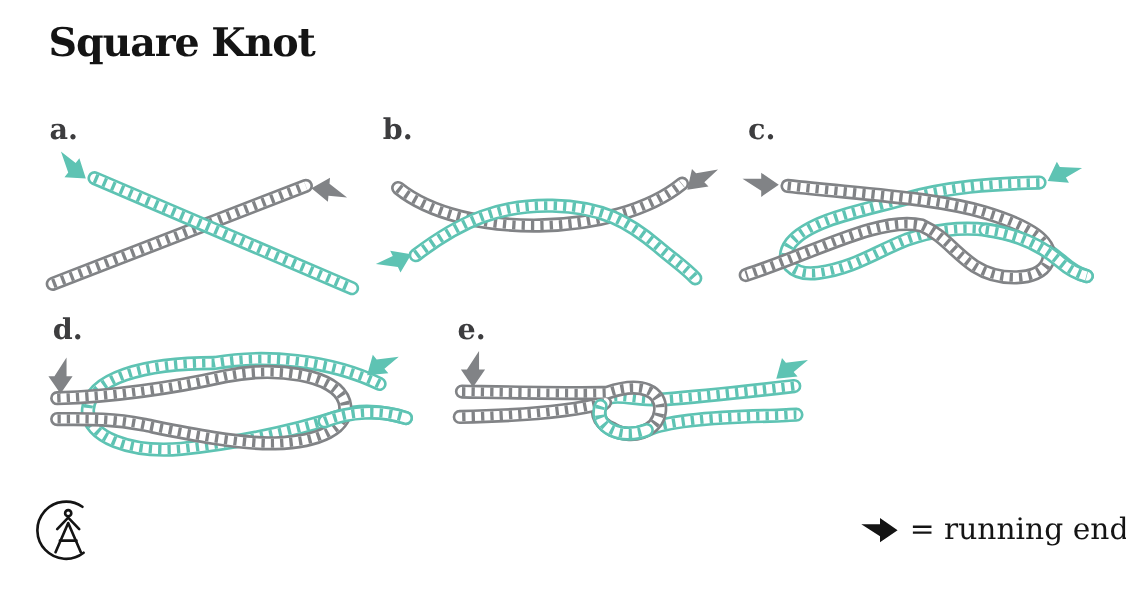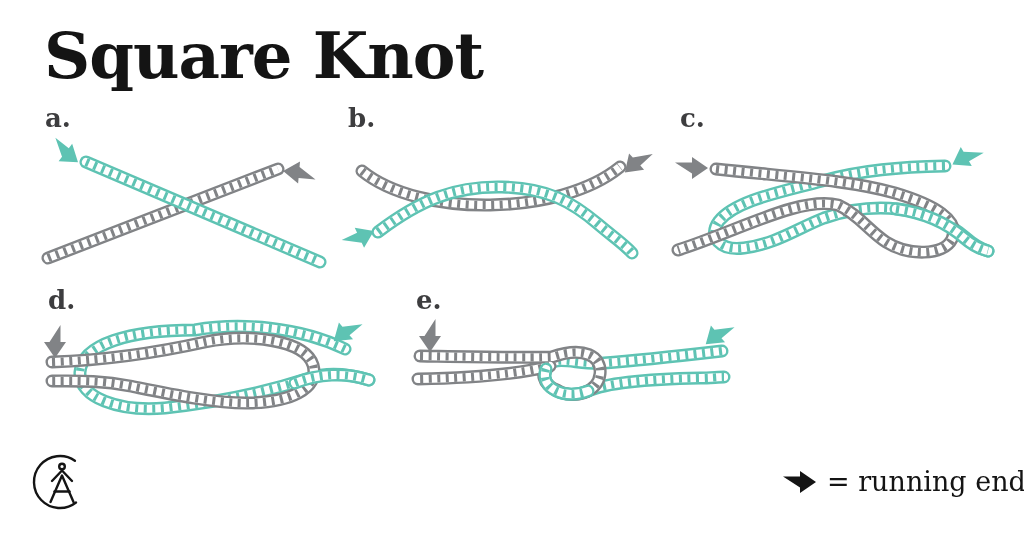--- a/index.html
+++ b/index.html
@@ -7,21 +7,21 @@
     --gray:#818386;
     --ink:#141414;
   }
   html,body{margin:0;padding:0;background:#fff;}
   #stage{
     position:relative;width:1024px;height:538px;background:#fff;overflow:hidden;
     font-family:"DejaVu Serif","Liberation Serif",serif;color:var(--ink);
   }
   #stage .abs{position:absolute;}
   .title{
-    left:44px;top:18px;font-size:64px;font-weight:bold;letter-spacing:-1px;
+    left:44px;top:18px;font-size:36px;font-weight:bold;letter-spacing:-1px;
     color:var(--ink);white-space:nowrap;
   }
   .step-label{
     font-size:26px;font-weight:bold;color:#3d3d3f;white-space:nowrap;
   }
   .legend{
     left:781px;top:466px;display:flex;align-items:center;gap:8px;
   }
   .legend-text{font-size:27px;color:var(--ink);white-space:nowrap;}
   svg{display:block;}

